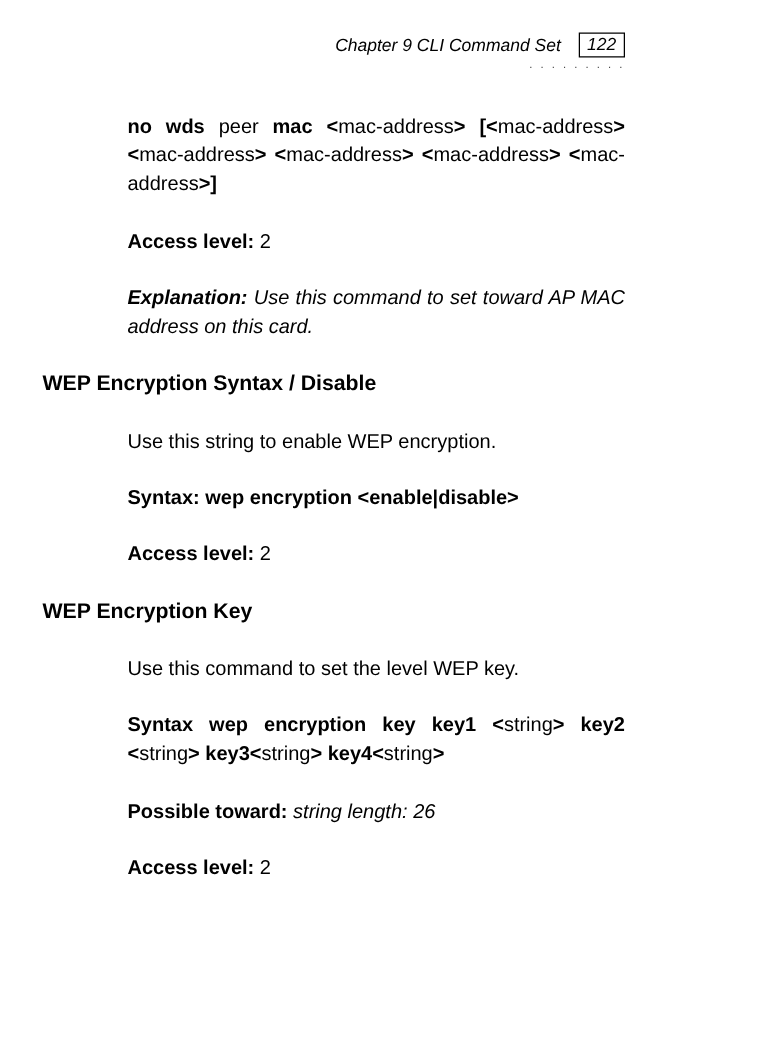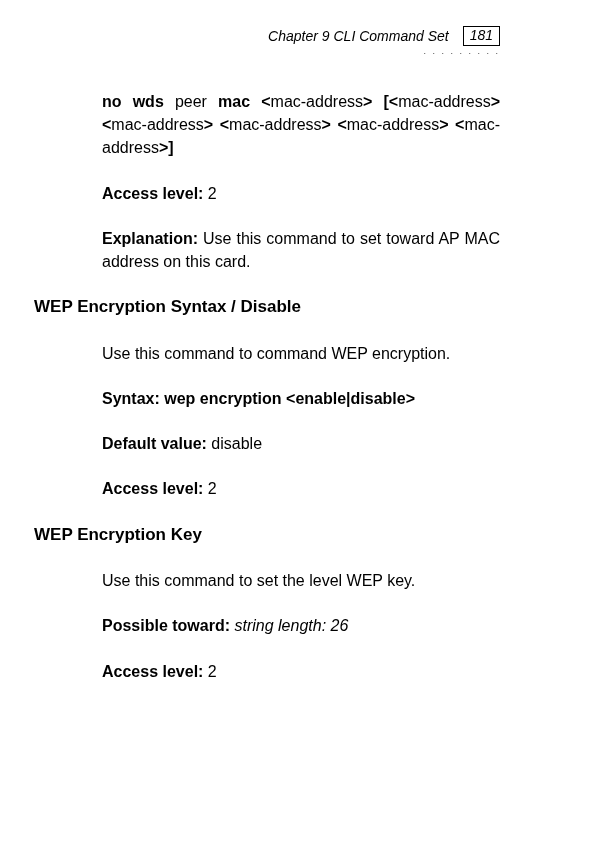--- a/index.html
+++ b/index.html
@@ -67,58 +67,58 @@
   b { font-weight: bold; }
   .ital { font-style: italic; }
 </style>
 </head>
 <body>
 
 <div class="page">
 
   <div class="header">
     <span class="header-chapter">Chapter 9 CLI Command Set</span>
-    <span class="header-pagebox">181</span>
+    <span class="header-pagebox">122</span>
   </div>
   <div class="header-dots">. . . . . . . . .</div>
 
   <div class="content">
 
     <p class="para indent" style="text-align:justify;">
       <b>no wds</b><span> peer </span><b>mac &lt;</b><span>mac-address</span><b>&gt; [&lt;</b><span>mac-address</span><b>&gt; &lt;</b><span>mac-address</span><b>&gt; &lt;</b><span>mac-address</span><b>&gt; &lt;</b><span>mac-address</span><b>&gt; &lt;</b><span>mac-address</span><b>&gt;]</b>
     </p>
 
     <p class="para indent">
       <b>Access level: </b><span>2</span>
     </p>
 
-    <p class="para indent" style="text-align:justify;">
+    <p class="para indent" style="text-align:justify;font-style:italic;">
       <b>Explanation: </b><span>Use this command to set toward AP MAC address on this card.</span>
     </p>
 
     <p class="heading">WEP Encryption Syntax / Disable</p>
 
-    <p class="para indent">Use this command to command WEP encryption.</p>
+    <p class="para indent">Use this string to enable WEP encryption.</p>
 
     <p class="para indent">
       <b>Syntax: wep encryption &lt;enable|disable&gt;</b>
     </p>
 
-    <p class="para indent">
-      <b>Default value: </b><span>disable</span>
-    </p>
 
     <p class="para indent">
       <b>Access level: </b><span>2</span>
     </p>
 
     <p class="heading">WEP Encryption Key</p>
 
     <p class="para indent">Use this command to set the level WEP key.</p>
 
+    <p class="para indent" style="text-align:justify;">
+      <b>Syntax wep encryption key key1 &lt;</b><span>string</span><b>&gt; key2 &lt;</b><span>string</span><b>&gt; key3&lt;</b><span>string</span><b>&gt; key4&lt;</b><span>string</span><b>&gt;</b>
+    </p>
 
 
     <p class="para indent">
       <b>Possible toward: </b><span class="ital">string length: 26</span>
     </p>
 
     <p class="para indent" style="margin-bottom:0;">
       <b>Access level: </b><span>2</span>
     </p>
 

